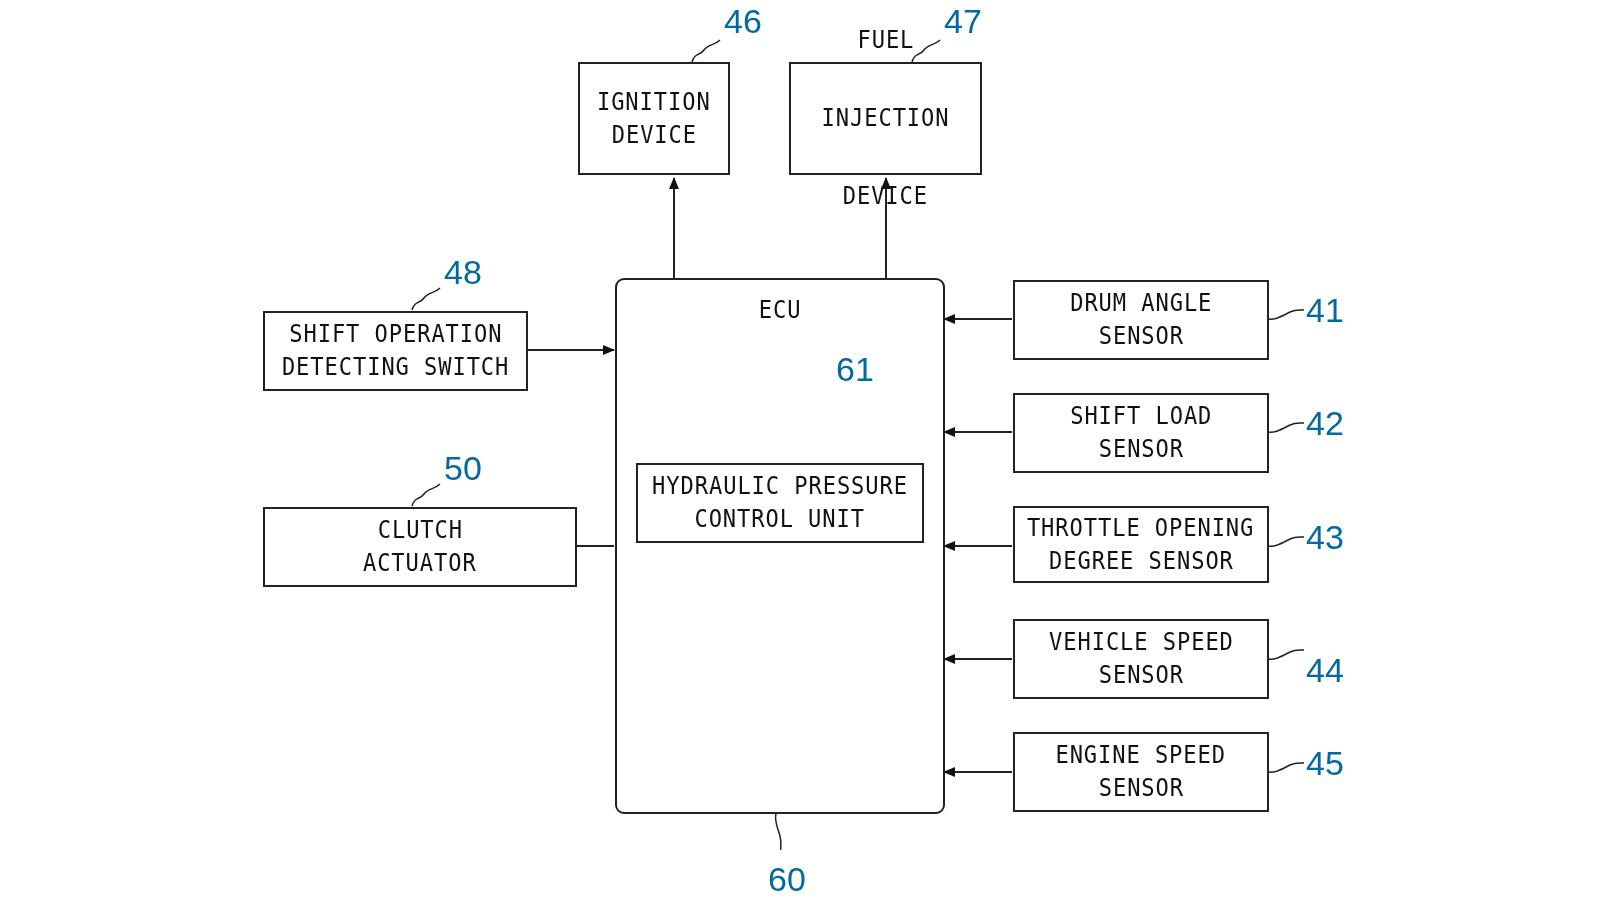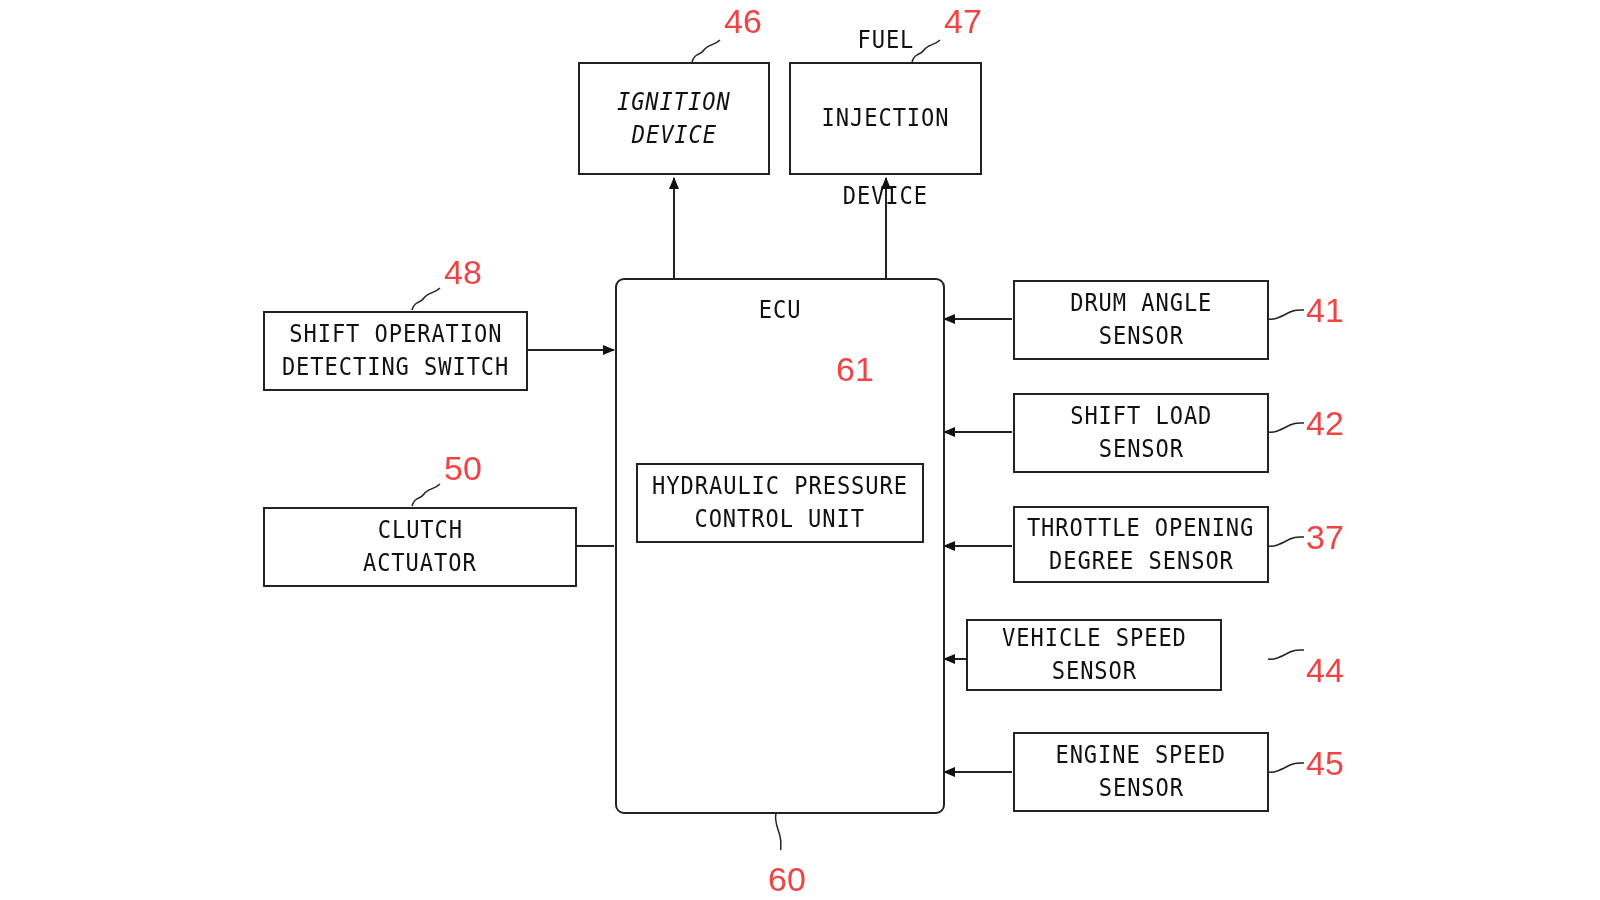--- a/index.html
+++ b/index.html
@@ -1,19 +1,19 @@
 <!DOCTYPE html>
 <html><head>
 <meta charset="utf-8">
 <style>
   html, body { margin:0; padding:0; background:#ffffff; }
   body { width:1600px; height:900px; position:relative; overflow:hidden; font-family:"DejaVu Sans Mono", monospace; color:#111; }
   .box { position:absolute; border:2px solid #222; background:#fff; box-sizing:border-box; display:flex; flex-direction:column; align-items:center; justify-content:center; text-align:center; }
   .box .lbl { font-size:24px; line-height:33px; letter-spacing:1px; white-space:pre; transform:scaleX(0.92); }
-  .num { position:absolute; font-family:"Liberation Sans", sans-serif; font-size:34px; line-height:34px; color:#ef4444; }
+  .num { position:absolute; font-family:"Liberation Sans", sans-serif; font-size:34px; line-height:34px; color:#0369a1; }
   svg.wires { position:absolute; left:0; top:0; }
 </style>
 </head>
 <body>
 
 <svg class="wires" width="1600" height="900">
   <defs>
     <marker id="ah" markerWidth="12" markerHeight="10" refX="11" refY="5" orient="auto" markerUnits="userSpaceOnUse">
       <path d="M0,0 L12,5 L0,10 Z" fill="#111"></path>
     </marker>
@@ -43,21 +43,21 @@
     <path d="M829,443 C830,430 836,420 840,410 C844,400 848,394 848,386"></path>
     <path d="M776,813 C774,822 778,828 780,836 C782,844 780,848 781,850"></path>
     <path d="M1268,319 C1276,320 1282,316 1290,312 C1296,309 1300,310 1304,310"></path>
     <path d="M1268,432 C1276,433 1282,429 1290,425 C1296,422 1300,423 1304,423"></path>
     <path d="M1268,546 C1276,547 1282,543 1290,539 C1296,536 1300,537 1304,537"></path>
     <path d="M1268,659 C1276,660 1282,656 1290,652 C1296,649 1300,650 1304,650"></path>
     <path d="M1268,772 C1276,773 1282,769 1290,765 C1296,762 1300,763 1304,763"></path>
   </g>
 </svg>
 
-<div class="box" style="left:578px; top:62px; width:192px; height:113px;font-style:italic;">
+<div class="box" style="left:578px; top:62px; width:152px; height:113px;">
   <span class="lbl">IGNITION</span>
   <span class="lbl">DEVICE</span>
 </div>
 <div class="num" style="left:724px; top:4px;">46</div>
 
 <div class="box" style="left:789px; top:62px; width:193px; height:113px;gap:45px;">
   <span class="lbl">FUEL</span>
   <span class="lbl">INJECTION</span>
   <span class="lbl">DEVICE</span>
 </div>
@@ -95,23 +95,23 @@
 <div class="box" style="left:1013px; top:393px; width:256px; height:80px;">
   <span class="lbl">SHIFT LOAD</span>
   <span class="lbl">SENSOR</span>
 </div>
 <div class="num" style="left:1306px; top:406px;">42</div>
 
 <div class="box" style="left:1013px; top:506px; width:256px; height:77px;">
   <span class="lbl">THROTTLE OPENING</span>
   <span class="lbl">DEGREE SENSOR</span>
 </div>
-<div class="num" style="left:1306px; top:520px;">37</div>
+<div class="num" style="left:1306px; top:520px;">43</div>
 
-<div class="box" style="left:966px; top:619px; width:256px; height:72px;">
+<div class="box" style="left:1013px; top:619px; width:256px; height:80px;">
   <span class="lbl">VEHICLE SPEED</span>
   <span class="lbl">SENSOR</span>
 </div>
 <div class="num" style="left:1306px; top:633px;margin-top:20px;">44</div>
 
 <div class="box" style="left:1013px; top:732px; width:256px; height:80px;">
   <span class="lbl">ENGINE SPEED</span>
   <span class="lbl">SENSOR</span>
 </div>
 <div class="num" style="left:1306px; top:746px;">45</div>

